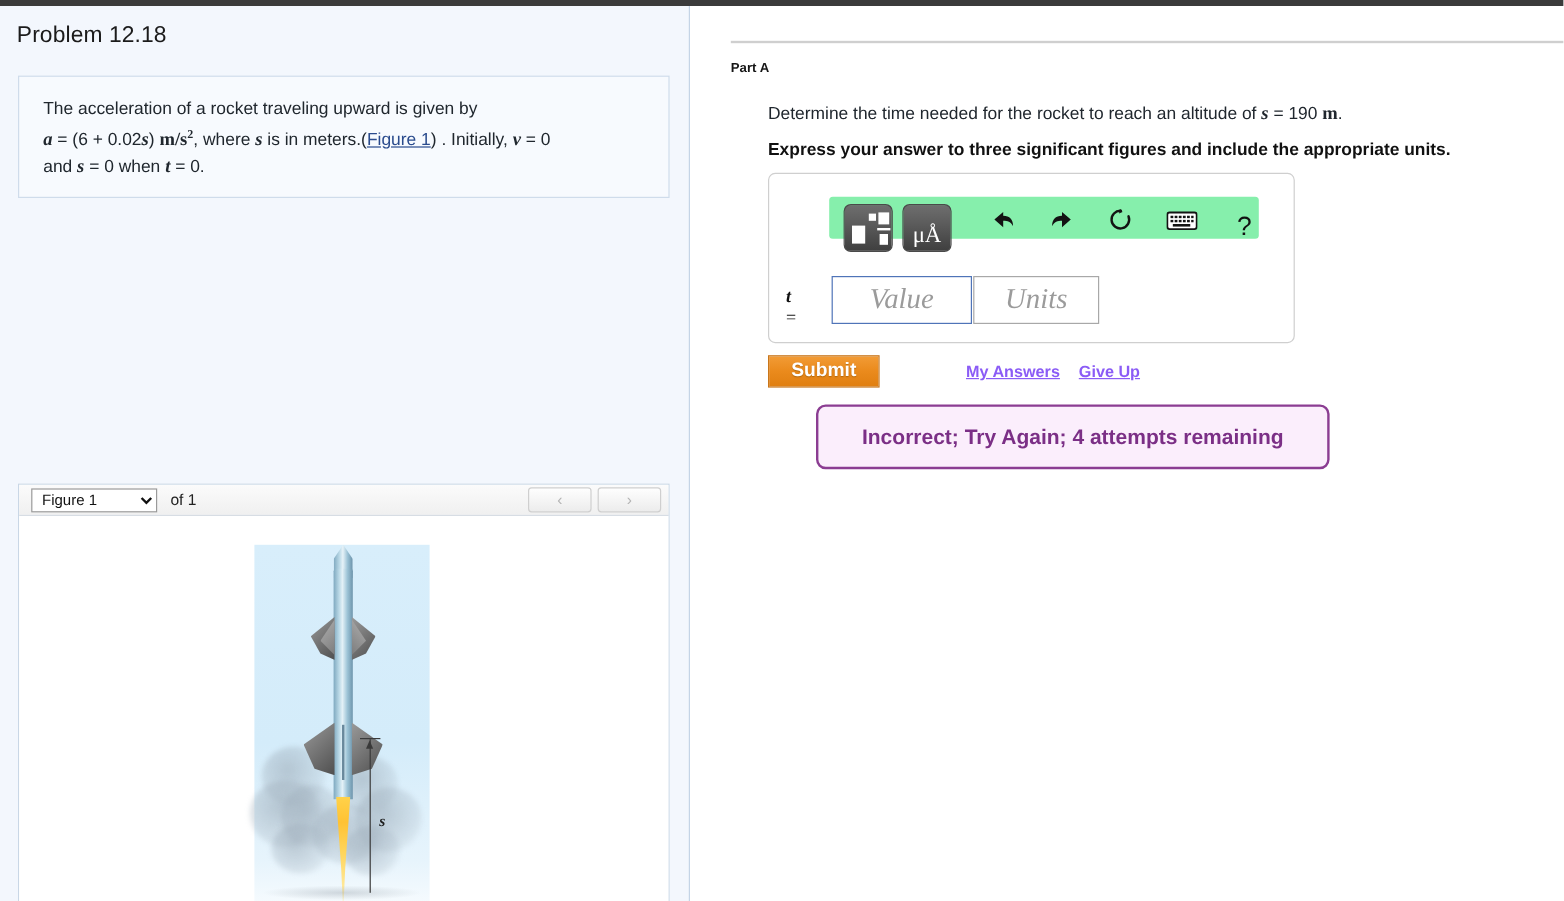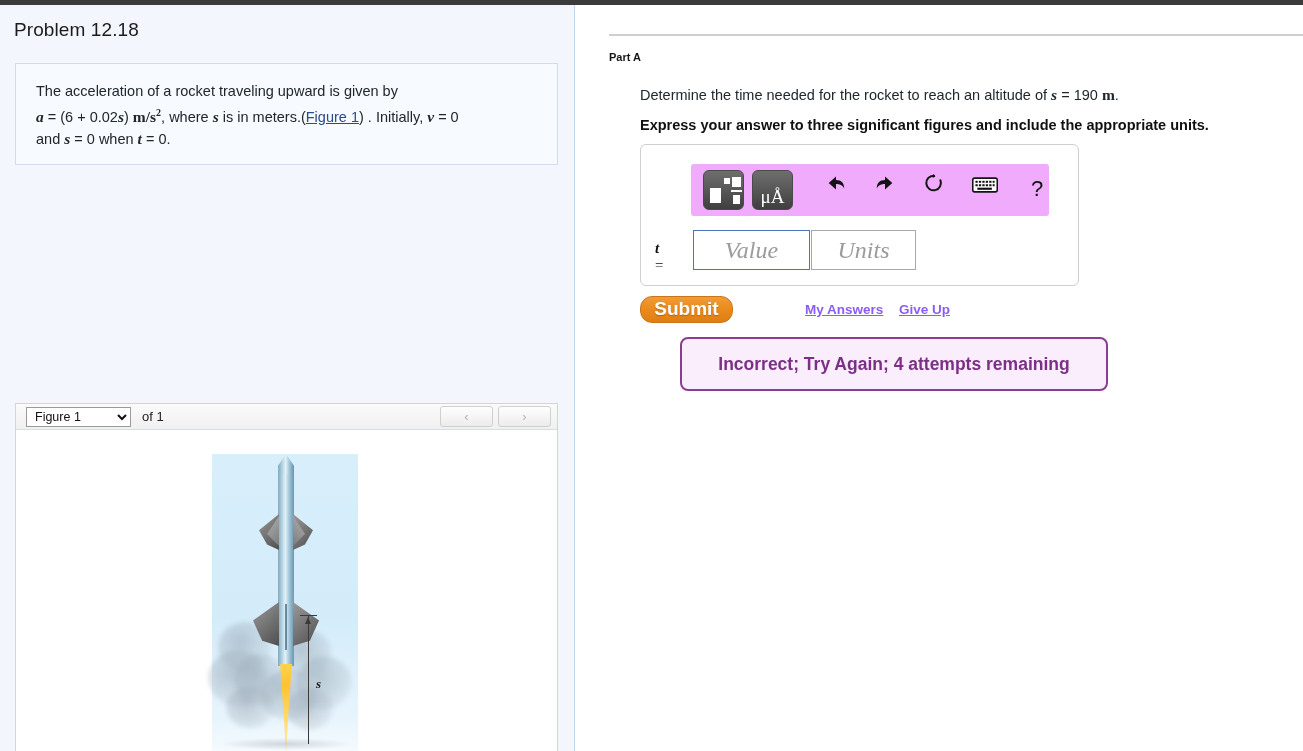--- a/index.html
+++ b/index.html
@@ -161,22 +161,22 @@
   .instruction {
     position: absolute; left: 64px; top: 112px;
     font-size: 14.5px; font-weight: bold; color: #111111;
   }
   .ans-wrap {
     position: absolute; left: 64px; top: 139px; width: 439px; height: 142px;
     box-sizing: border-box;
     border: 1px solid #cfcfcf; border-radius: 6px; background: #ffffff;
   }
   .tool-strip {
-    position: absolute; left: 50px; top: 19px; width: 358px; height: 52px;
-    background: #f0abfc; border-radius: 3px;
+    position: absolute; left: 50px; top: 19px; width: 358px; height: 35px;
+    background: #86efac; border-radius: 3px;
   }
   .tool-btn {
     position: absolute; top: 6px; width: 41px; height: 40px;
     border-radius: 6px;
     background: linear-gradient(180deg,#6e6e6e 0%, #5c5c5c 40%, #3f3f3f 100%);
     border: 1px solid #4a4a4a;
     box-sizing: border-box;
     cursor: pointer;
   }
   .tb-template { left: 12px; }
@@ -209,23 +209,23 @@
     font-family: "Liberation Serif", serif; font-style: italic;
     font-size: 24px; color: #9b9b9b; text-align: center; line-height: 38px;
     background: #ffffff; outline: none;
   }
   .fld-value { left: 38px; width: 117px; border: 1px solid #4f74b8; }
   .fld-units { left: 156px; width: 105px; border: 1px solid #a8a8a8; }
   .fld::placeholder { color: #9b9b9b; font-style: italic; }
 
   .submit-btn {
     position: absolute; left: 640px; top: 291px; width: 91px; height: 25px;
-    border: 1px solid #c9761a; border-radius: 12px;
+    border: 1px solid #c9761a; border-radius: 0;
     background: linear-gradient(180deg,#f29b35 0%, #ea8a1c 50%, #e07f11 100%);
-    color: #ffffff; font-size: 19px; font-weight: bold;
+    color: #ffffff; font-size: 16px; font-weight: bold;
     text-align: center; line-height: 24px; cursor: pointer;
     text-shadow: 0 1px 1px rgba(120,70,0,.5);
   }
   .lnk {
     position: absolute; top: 297px; font-size: 13.5px; font-weight: bold;
     color: #8b5cf6; text-decoration: underline; cursor: pointer;
   }
 
   .feedback {
     position: absolute; left: 640px; top: 332px; width: 428px; height: 54px;

